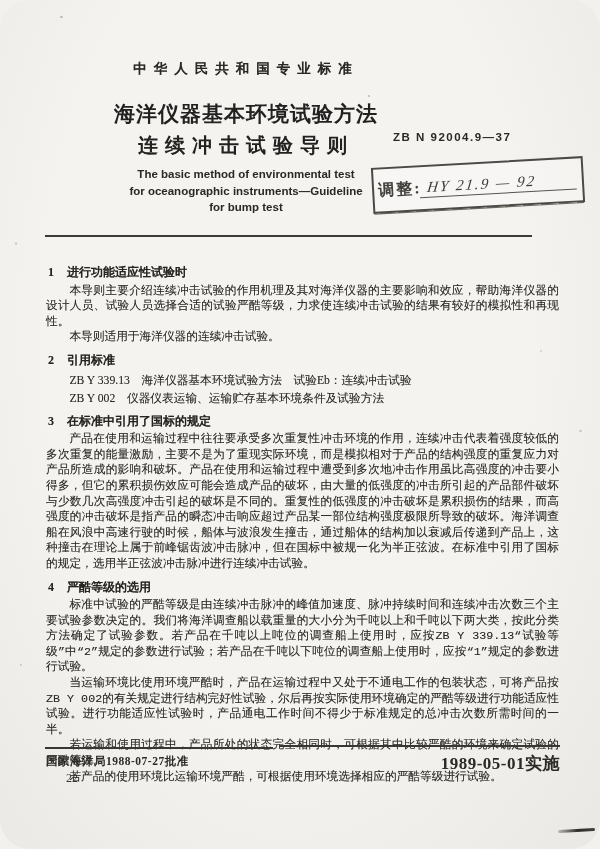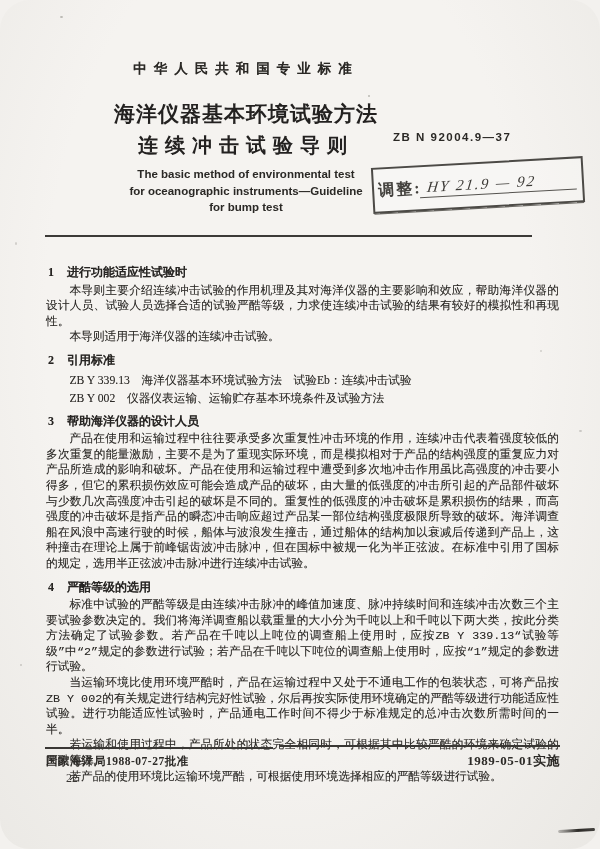--- a/index.html
+++ b/index.html
@@ -118,21 +118,21 @@
     background: #393734;
   }
   .footer-left {
     position: absolute; top: 754px; left: 46px;
     font-size: 11.5px; font-weight: bold; color: #2c2a27;
     letter-spacing: 0.5px;
   }
   .footer-right {
     position: absolute; top: 752px; left: 0; width: 560px;
     text-align: right;
-    font-size: 13px; font-weight: bold; color: #2c2a27;
+    font-size: 17px; font-weight: bold; color: #2c2a27;
     letter-spacing: 0.5px;
   }
   .page-num {
     position: absolute; top: 771px; left: 66px;
     font-size: 12px; color: #3a3835;
   }
   .smudge {
     position: absolute; top: 829px; left: 558px; width: 37px; height: 3px;
     background: linear-gradient(90deg, rgba(45,43,40,0.25), #2d2b28 55%, #454340);
     border-radius: 2px;
@@ -184,21 +184,21 @@
     <div class="section">
       <div class="sec-heading">
         <span class="sec-num">2</span><span>引用标准</span>
       </div>
       <p class="ref-line">ZB Y 339.13　海洋仪器基本环境试验方法　试验Eb：连续冲击试验</p>
       <p class="ref-line">ZB Y 002　仪器仪表运输、运输贮存基本环境条件及试验方法</p>
     </div>
 
     <div class="section">
       <div class="sec-heading">
-        <span class="sec-num">3</span><span>帮助海洋仪器的设计人员</span>
+        <span class="sec-num">3</span><span>在标准中引用了国标的规定</span>
       </div>
       <p class="para">产品在使用和运输过程中往往要承受多次重复性冲击环境的作用，连续冲击代表着强度较低的多次重复的能量激励，主要不是为了重现实际环境，而是模拟相对于产品的结构强度的重复应力对产品所造成的影响和破坏。产品在使用和运输过程中遭受到多次地冲击作用虽比高强度的冲击要小得多，但它的累积损伤效应可能会造成产品的破坏，由大量的低强度的冲击所引起的产品部件破坏与少数几次高强度冲击引起的破坏是不同的。重复性的低强度的冲击破坏是累积损伤的结果，而高强度的冲击破坏是指产品的瞬态冲击响应超过产品某一部位结构强度极限所导致的破坏。海洋调查船在风浪中高速行驶的时候，船体与波浪发生撞击，通过船体的结构加以衰减后传递到产品上，这种撞击在理论上属于前峰锯齿波冲击脉冲，但在国标中被规一化为半正弦波。在标准中引用了国标的规定，选用半正弦波冲击脉冲进行连续冲击试验。</p>
     </div>
 
     <div class="section">
       <div class="sec-heading">
         <span class="sec-num">4</span><span>严酷等级的选用</span>
       </div>
       <p class="para">标准中试验的严酷等级是由连续冲击脉冲的峰值加速度、脉冲持续时间和连续冲击次数三个主要试验参数决定的。我们将海洋调查船以载重量的大小分为千吨以上和千吨以下两大类，按此分类方法确定了试验参数。若产品在千吨以上吨位的调查船上使用时，应按ZB Y 339.13“试验等级”中“2”规定的参数进行试验；若产品在千吨以下吨位的调查船上使用时，应按“1”规定的参数进行试验。</p>
       <p class="para">当运输环境比使用环境严酷时，产品在运输过程中又处于不通电工作的包装状态，可将产品按ZB Y 002的有关规定进行结构完好性试验，尔后再按实际使用环境确定的严酷等级进行功能适应性试验。进行功能适应性试验时，产品通电工作时间不得少于标准规定的总冲击次数所需时间的一半。</p>

